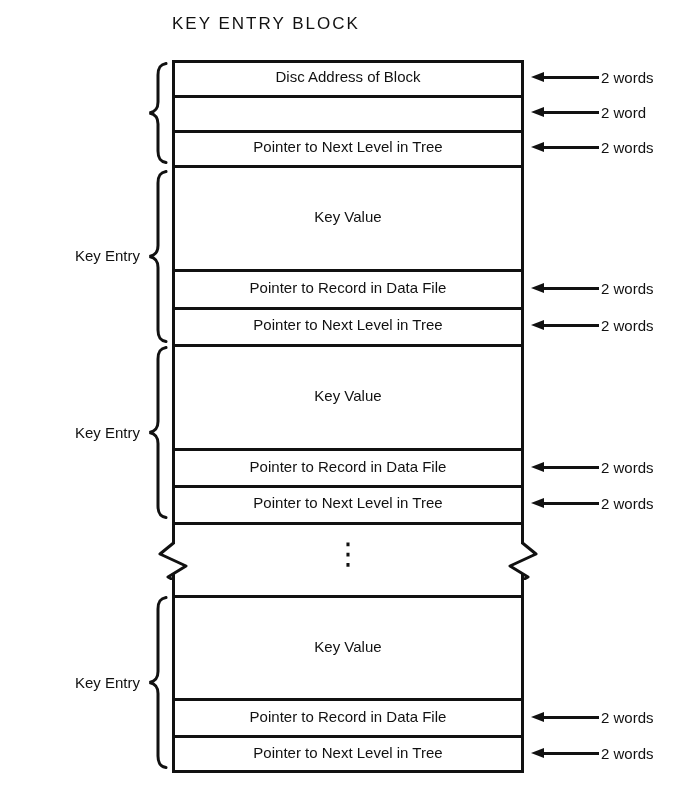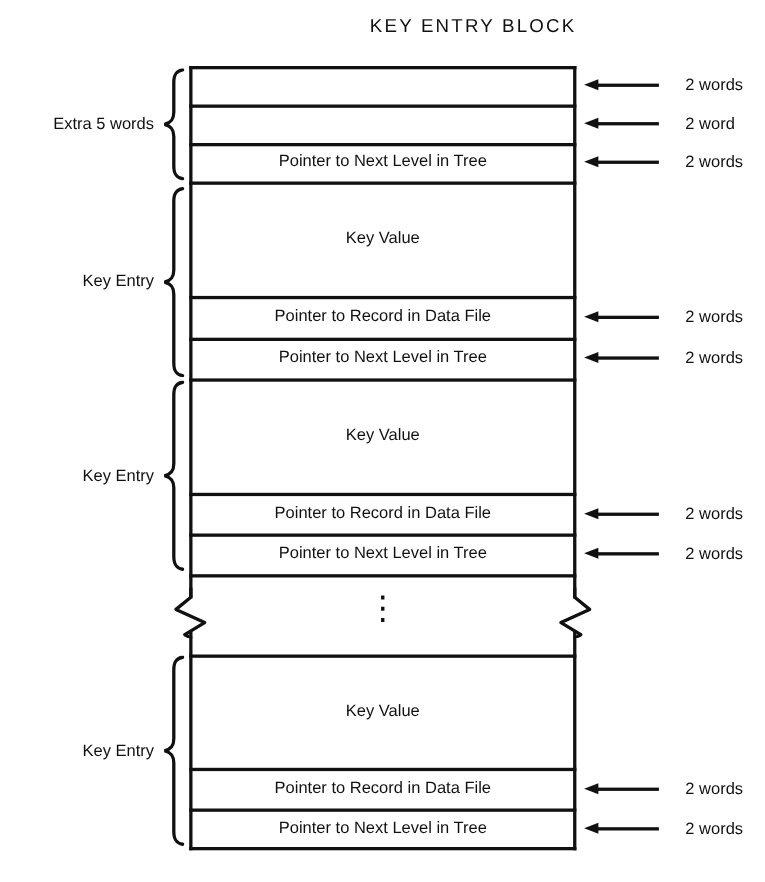--- a/index.html
+++ b/index.html
@@ -4,21 +4,21 @@
 <style>
   :root { --ink:#111111; --paper:#ffffff; }
   html,body { margin:0; padding:0; background:#e8e8e8; }
   .page {
     position:relative; width:695px; height:802px; background:var(--paper);
     font-family:"Liberation Sans", sans-serif; color:var(--ink);
     margin:0 auto; overflow:hidden;
   }
   .title {
     position:absolute; top:14px; left:172px; width:352px;
-    text-align:right; font-size:17px; letter-spacing:2px; font-weight:500;
+    text-align:left; font-size:17px; letter-spacing:2px; font-weight:500;
     white-space:nowrap;
   }
   .hline { position:absolute; left:172px; width:352px; height:3px; background:var(--ink); }
   .vline { position:absolute; width:3px; background:var(--ink); }
   .cell-text {
     position:absolute; left:172px; width:352px; text-align:center;
     font-size:15px; line-height:18px; white-space:nowrap;
   }
   .group-label {
     position:absolute; left:0; width:140px; text-align:right;
@@ -27,21 +27,21 @@
   .brace { position:absolute; }
   .brace path { fill:none; stroke:var(--ink); stroke-width:3; stroke-linecap:round; }
   .size-arrow { position:absolute; left:531px; height:18px; display:flex; align-items:center; }
   .ah {
     width:0; height:0;
     border-right:13px solid var(--ink);
     border-top:5px solid transparent;
     border-bottom:5px solid transparent;
   }
   .al { width:56px; height:3px; background:var(--ink); margin-left:-1px; }
-  .size-label { margin-left:24px; font-size:15px; white-space:nowrap; }
+  .size-label { margin-left:2px; font-size:15px; white-space:nowrap; }
   .zigzag { position:absolute; }
   .zigzag polyline { fill:none; stroke:var(--ink); stroke-width:3; stroke-linejoin:round; stroke-linecap:round; }
   .dots {
     position:absolute; left:172px; width:352px; top:536px;
     text-align:center; font-size:30px; line-height:36px; letter-spacing:0;
   }
 </style>
 </head>
 <body>
 
@@ -70,20 +70,21 @@
   <div class="vline" style="left:521px; top:573px; height:200px"></div>
 
   <svg class="zigzag" style="left:158px; top:534px" width="31" height="46" viewBox="0 0 31 46">
     <polyline points="15.5,0 15.5,9 2,20 28,32 10,43 15.5,46"></polyline>
   </svg>
   <svg class="zigzag" style="left:507px; top:534px" width="31" height="46" viewBox="0 0 31 46">
     <polyline points="15.5,0 15.5,9 29,20 3,32 21,43 15.5,46"></polyline>
   </svg>
   <div class="dots">⋮</div>
 
+  <div class="cell-text" style="top:68px">Disc Address of Block</div>
   <div class="cell-text" style="top:138px">Pointer to Next Level in Tree</div>
 
   <div class="cell-text" style="top:208px">Key Value</div>
   <div class="cell-text" style="top:279px">Pointer to Record in Data File</div>
   <div class="cell-text" style="top:316px">Pointer to Next Level in Tree</div>
 
   <div class="cell-text" style="top:387px">Key Value</div>
   <div class="cell-text" style="top:458px">Pointer to Record in Data File</div>
   <div class="cell-text" style="top:494px">Pointer to Next Level in Tree</div>
 
@@ -97,21 +98,20 @@
   <svg class="brace" style="left:148px; top:170px" width="20" height="173" viewBox="0 0 20 173">
     <path d="M18,1.5 C12,2.5 10,6 10,13 L10,75.5 C10,81.5 8,85 1.5,86.5 C8,88 10,91.5 10,97.5 L10,160 C10,167 12,170.5 18,171.5"></path>
   </svg>
   <svg class="brace" style="left:148px; top:346px" width="20" height="173" viewBox="0 0 20 173">
     <path d="M18,1.5 C12,2.5 10,6 10,13 L10,75.5 C10,81.5 8,85 1.5,86.5 C8,88 10,91.5 10,97.5 L10,160 C10,167 12,170.5 18,171.5"></path>
   </svg>
   <svg class="brace" style="left:148px; top:596px" width="20" height="173" viewBox="0 0 20 173">
     <path d="M18,1.5 C12,2.5 10,6 10,13 L10,75.5 C10,81.5 8,85 1.5,86.5 C8,88 10,91.5 10,97.5 L10,160 C10,167 12,170.5 18,171.5"></path>
   </svg>
 
-  <div class="group-label" style="top:104px">Extra 5 words</div>
   <div class="group-label" style="top:247px">Key Entry</div>
   <div class="group-label" style="top:424px">Key Entry</div>
   <div class="group-label" style="top:674px">Key Entry</div>
 
   <div class="size-arrow" style="top:68px">
     <span class="ah"></span>
       <span class="al"></span>
     <span class="size-label">2 words</span>
   </div>
   <div class="size-arrow" style="top:103px">

